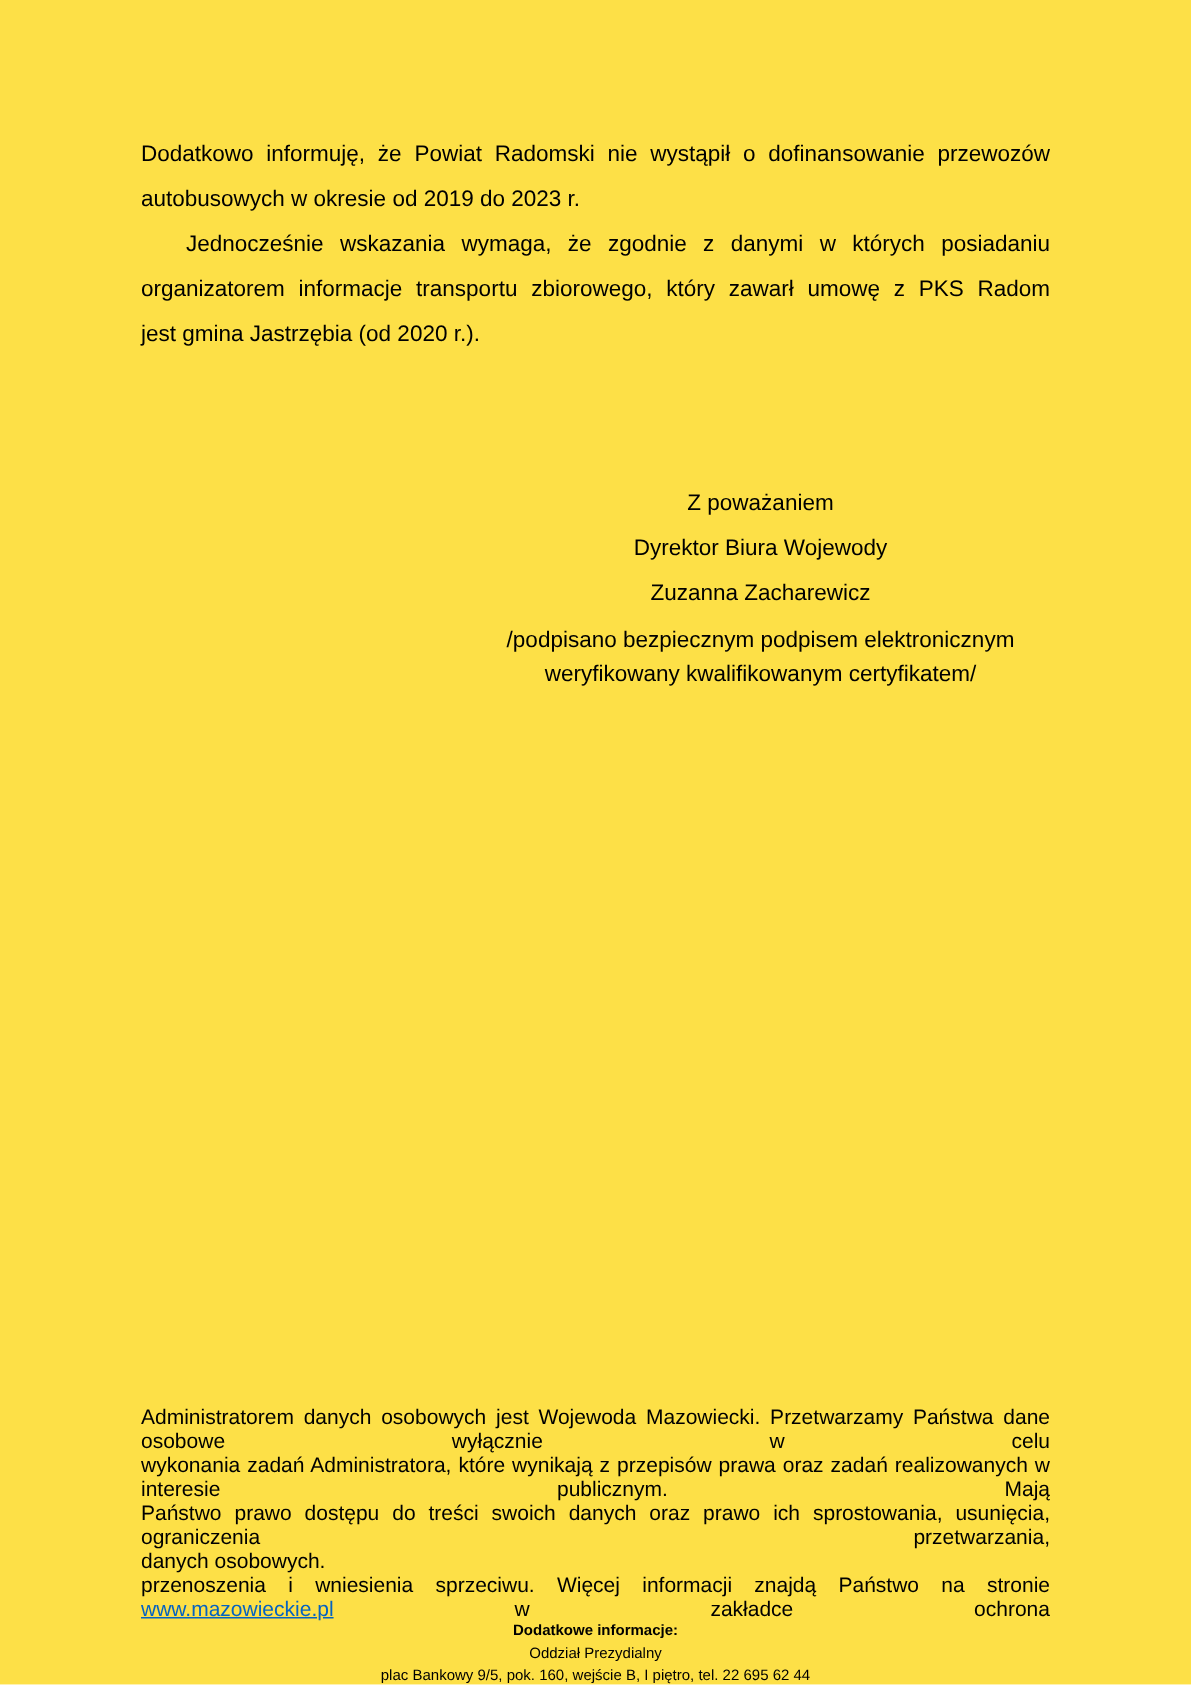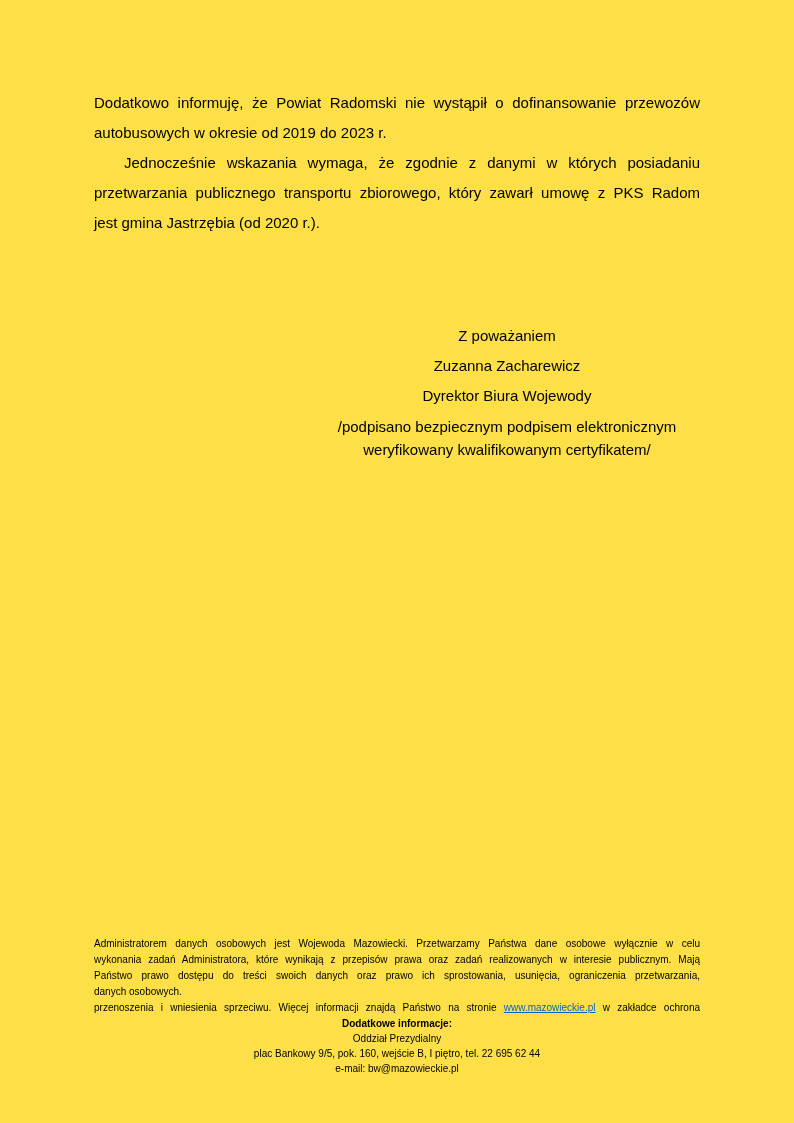--- a/index.html
+++ b/index.html
@@ -52,21 +52,21 @@
     text-align: center;
   }
   
   .footer {
     position: absolute;
     left: 94px;
     top: 936px;
     width: 606px;
   }
   .rodo {
-    font-size: 10px;
+    font-size: 14px;
     line-height: 16px;
   }
   .rodo .fline { min-height: 16px; }
   .link {
     color: #0563C1;
     text-decoration: underline;
     cursor: pointer;
   }
   .additional {
     margin-top: 0;
@@ -83,29 +83,29 @@
 
 <div class="page">
 
   <div class="letter-body">
     <div class="para">
       <div class="line jfull">Dodatkowo informuję, że Powiat Radomski nie wystąpił o dofinansowanie przewozów</div>
       <div class="line">autobusowych w okresie od 2019 do 2023 r.</div>
     </div>
     <div class="para indent">
       <div class="line jfull">Jednocześnie wskazania wymaga, że zgodnie z danymi w których posiadaniu</div>
-      <div class="line jfull">przetwarzania publicznego transportu zbiorowego, który zawarł umowę z PKS Radom</div>
+      <div class="line jfull">organizatorem informacje transportu zbiorowego, który zawarł umowę z PKS Radom</div>
       <div class="line">jest gmina Jastrzębia (od 2020 r.).</div>
     </div>
   </div>
 
   <div class="signature">
     <div class="sig-line">Z poważaniem</div>
+    <div class="sig-line">Dyrektor Biura Wojewody</div>
     <div class="sig-line">Zuzanna Zacharewicz</div>
-    <div class="sig-line">Dyrektor Biura Wojewody</div>
     <div class="esign">
       <div>/podpisano bezpiecznym podpisem elektronicznym</div>
       <div>weryfikowany kwalifikowanym certyfikatem/</div>
     </div>
   </div>
 
   <div class="footer">
     <div class="rodo">
       <div class="fline jfull">Administratorem danych osobowych jest Wojewoda Mazowiecki. Przetwarzamy Państwa dane osobowe wyłącznie w celu</div>
       <div class="fline jfull">wykonania zadań Administratora, które wynikają z przepisów prawa oraz zadań realizowanych w interesie publicznym. Mają</div>

